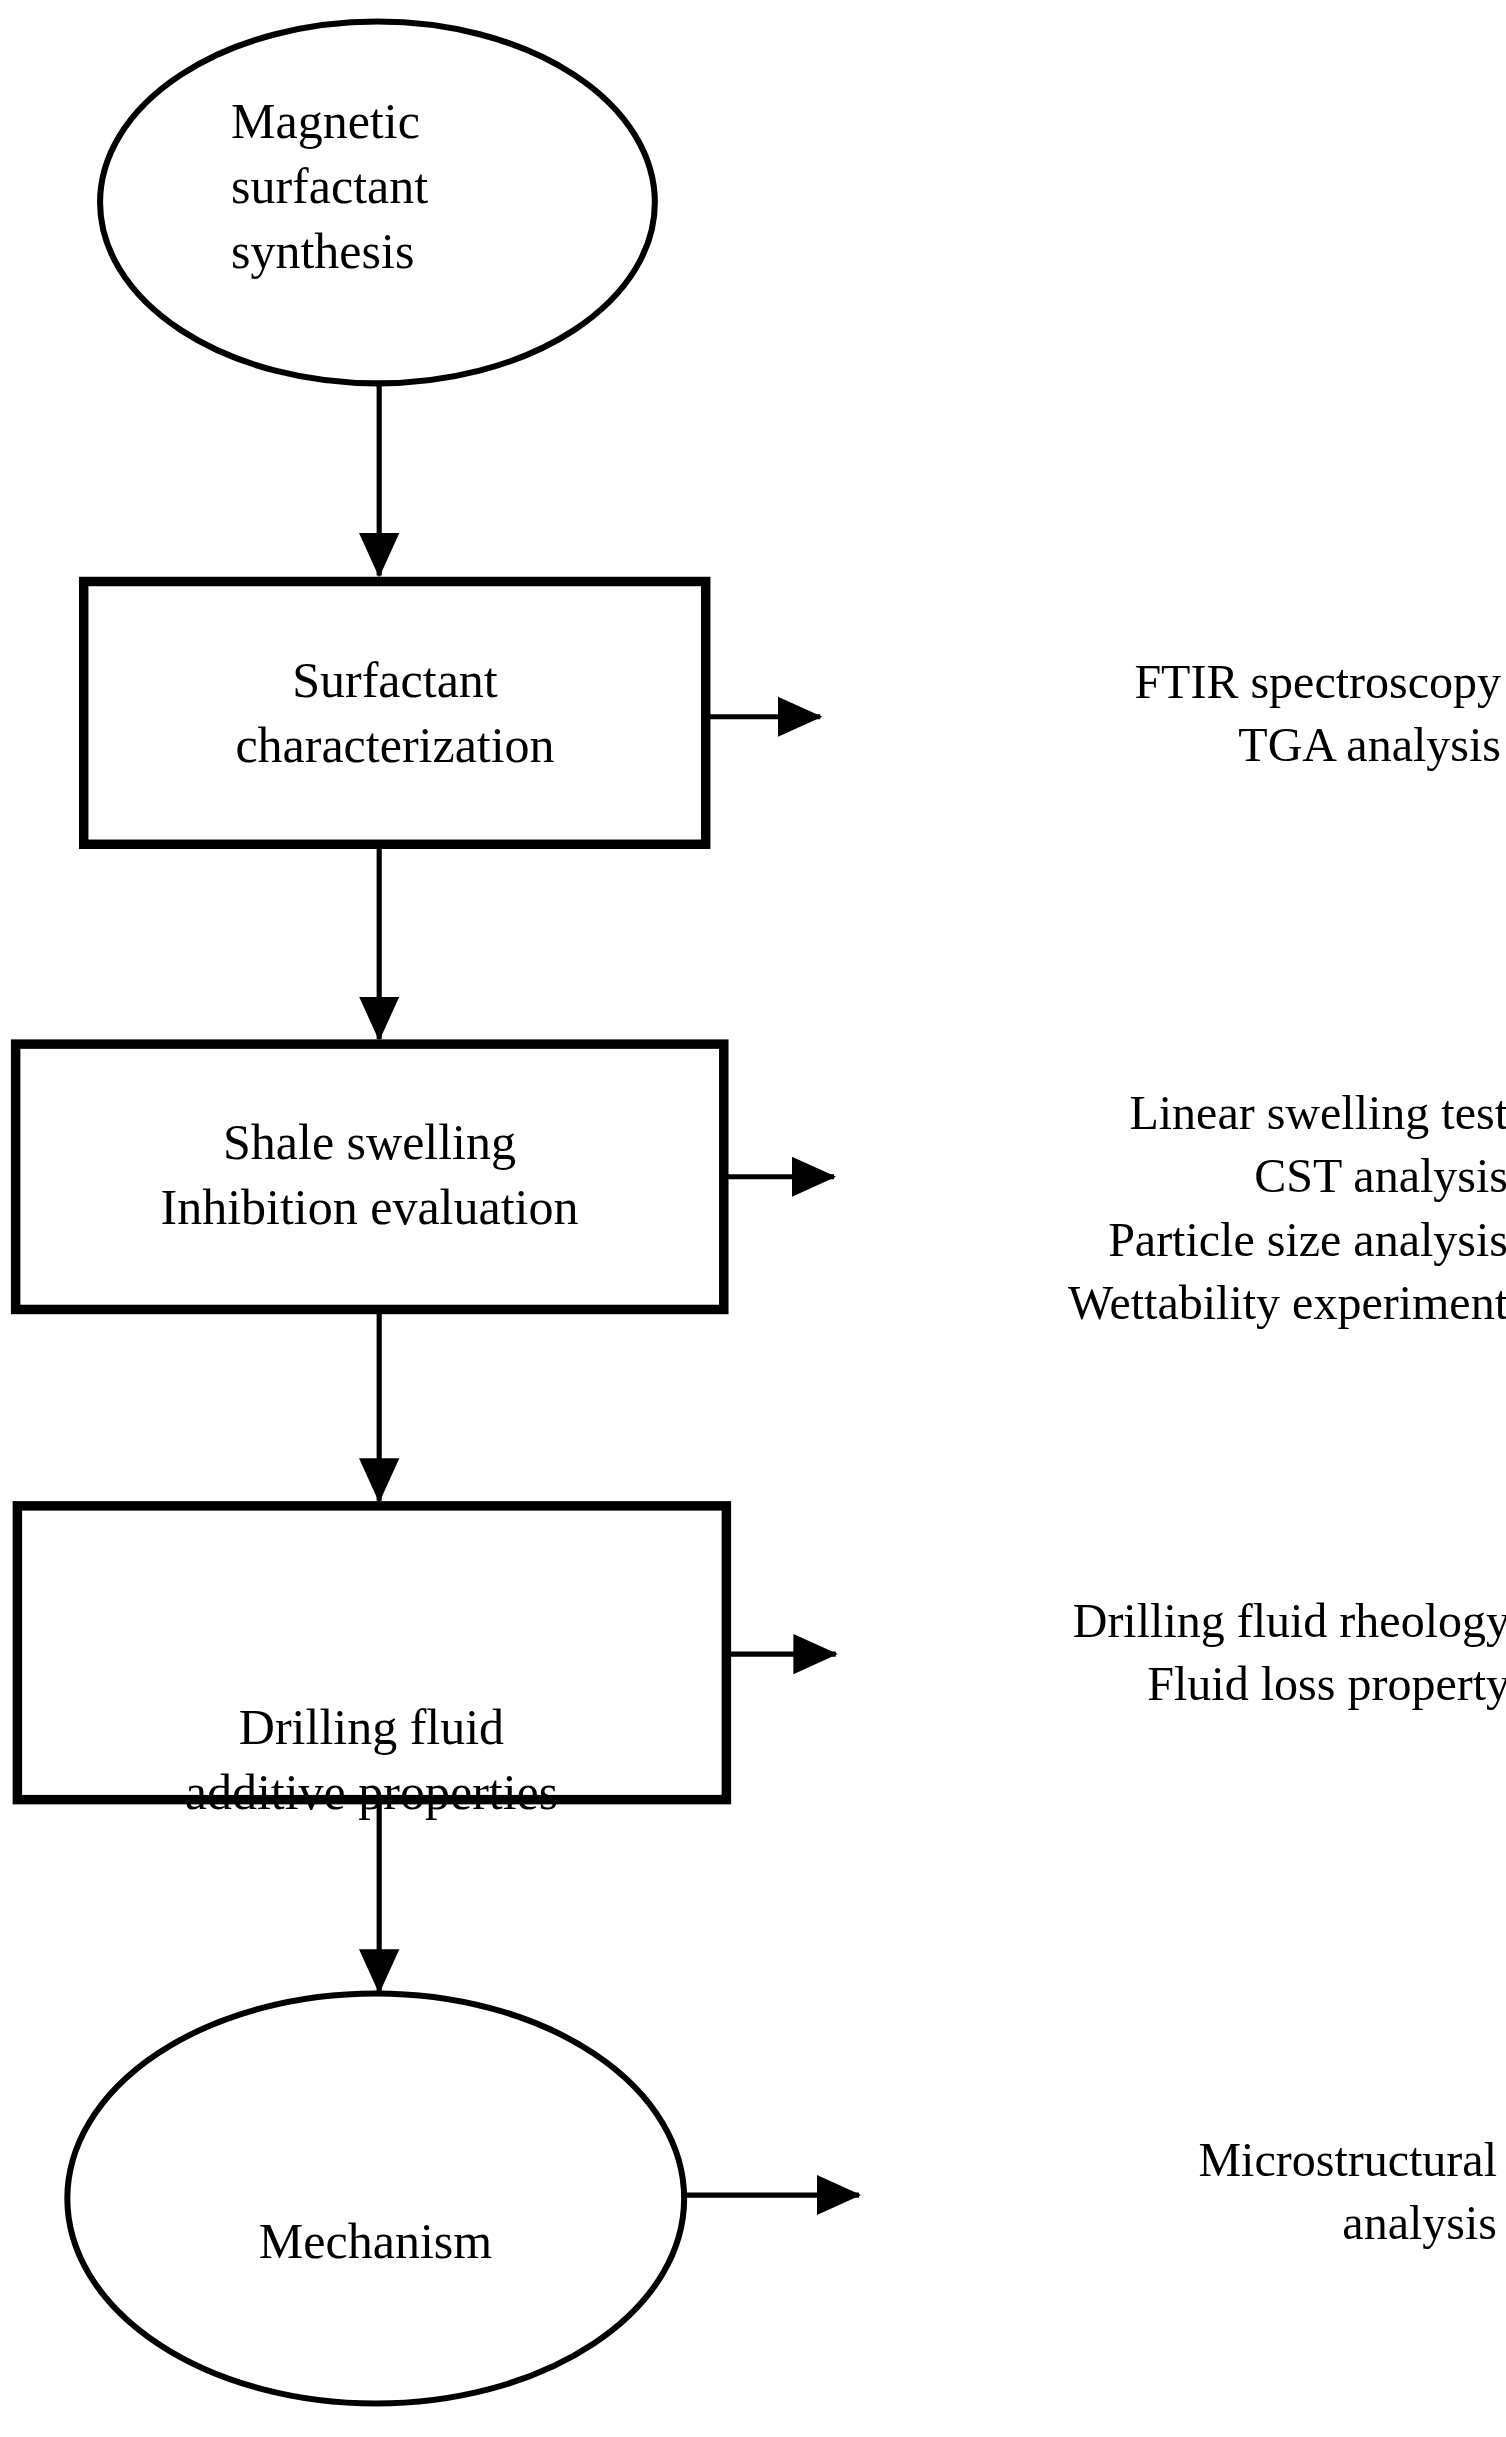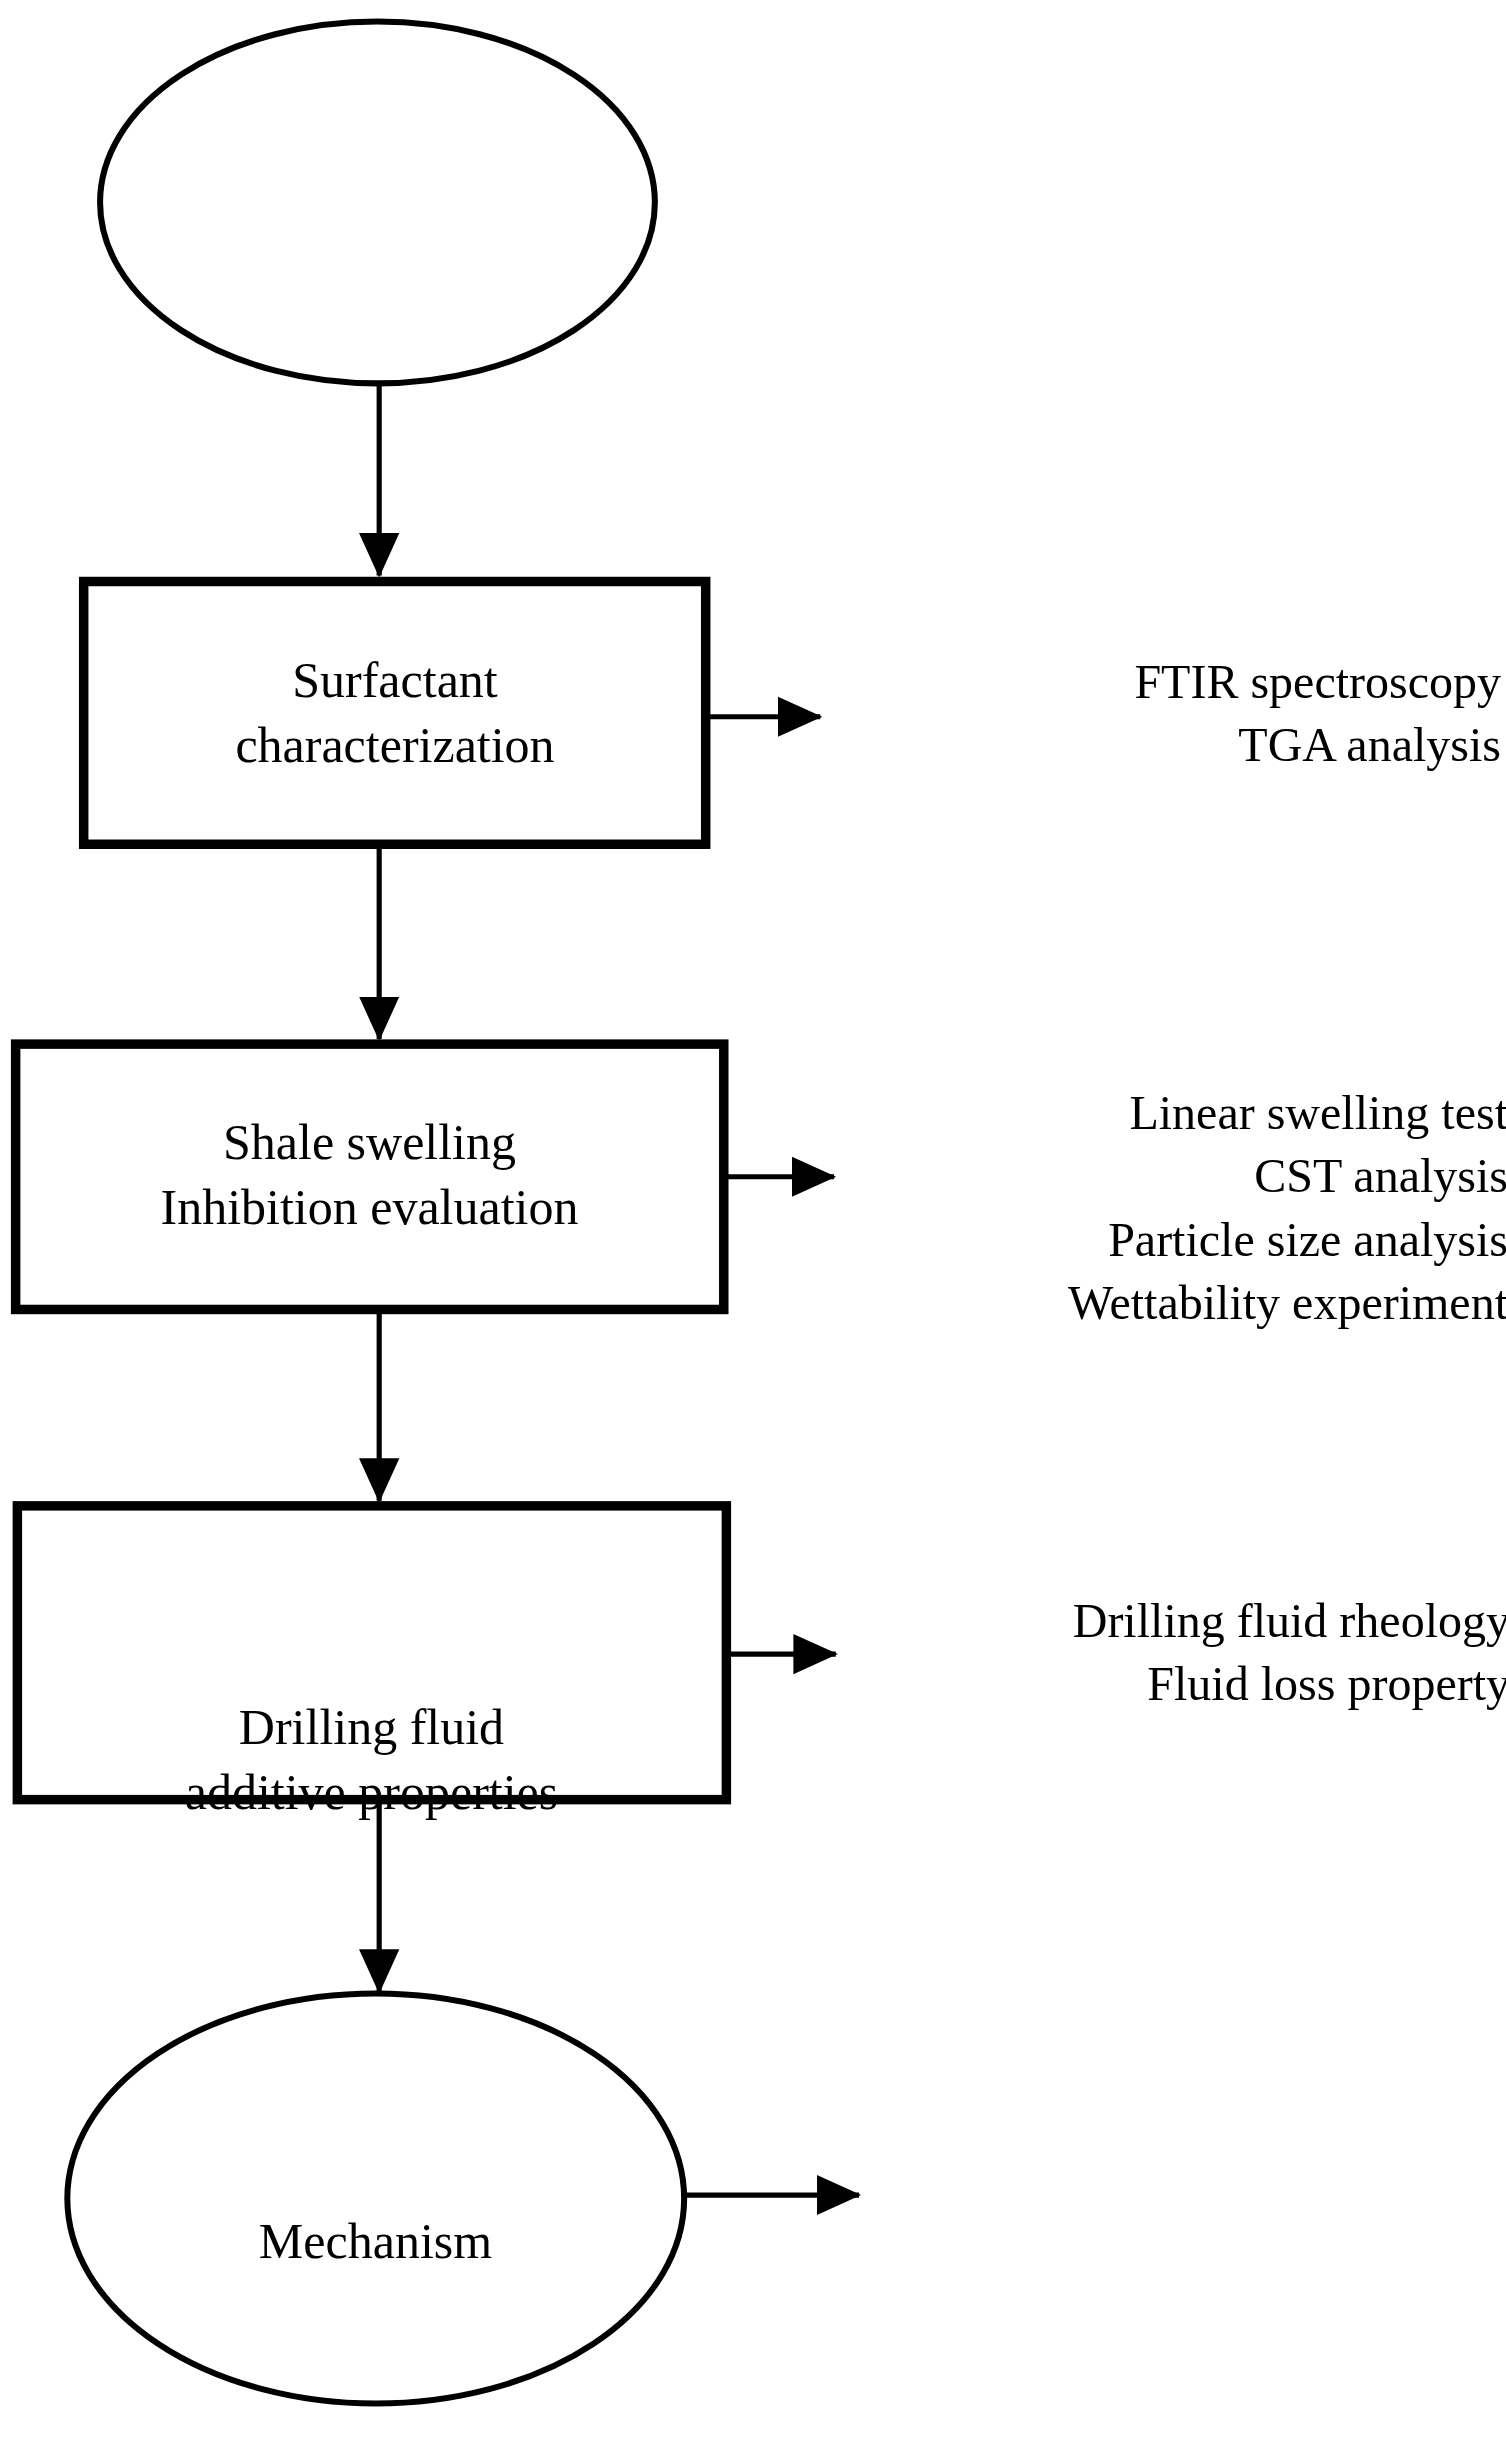--- a/index.html
+++ b/index.html
@@ -72,20 +72,23 @@
     <line x1="440" y1="982" x2="440" y2="1206" stroke="#000000" stroke-width="6" marker-end="url(#arrowhead)"></line>
     <line x1="440" y1="1522" x2="440" y2="1742" stroke="#000000" stroke-width="6" marker-end="url(#arrowhead)"></line>
     <line x1="440" y1="2092" x2="440" y2="2312" stroke="#000000" stroke-width="6" marker-end="url(#arrowhead)"></line>
 
     <line x1="820" y1="832" x2="952" y2="832" stroke="#000000" stroke-width="6" marker-end="url(#arrowhead)"></line>
     <line x1="842" y1="1366" x2="968" y2="1366" stroke="#000000" stroke-width="6" marker-end="url(#arrowhead)"></line>
     <line x1="845" y1="1920" x2="970" y2="1920" stroke="#000000" stroke-width="6" marker-end="url(#arrowhead)"></line>
     <line x1="793" y1="2548" x2="997" y2="2548" stroke="#000000" stroke-width="6" marker-end="url(#arrowhead)"></line>
   </svg>
 
+  <div class="node-label" style="left:231px; top:89px; width:362px;">Magnetic
+surfactant
+synthesis</div>
 
   <div class="node-label centered" style="left:84px; top:648px; width:622px;">Surfactant
 characterization</div>
 
   <div class="node-label centered" style="left:15.5px; top:1110px; width:708px;">Shale swelling
 Inhibition evaluation</div>
 
   <div class="node-label centered" style="left:17px; top:1667px; width:709px;margin-top:28px;">Drilling fluid
 additive properties</div>
 
@@ -95,15 +98,17 @@
 TGA analysis</div>
 
   <div class="side-note" style="left:879px; top:1081px; width:629px;">Linear swelling test
 CST analysis
 Particle size analysis
 Wettability experiment</div>
 
   <div class="side-note" style="left:881px; top:1589px; width:629px;">Drilling fluid rheology
 Fluid loss property</div>
 
+  <div class="side-note" style="left:903px; top:2128px; width:594px;">Microstructural
+analysis</div>
 
 </div>
 
 
 </body></html>

